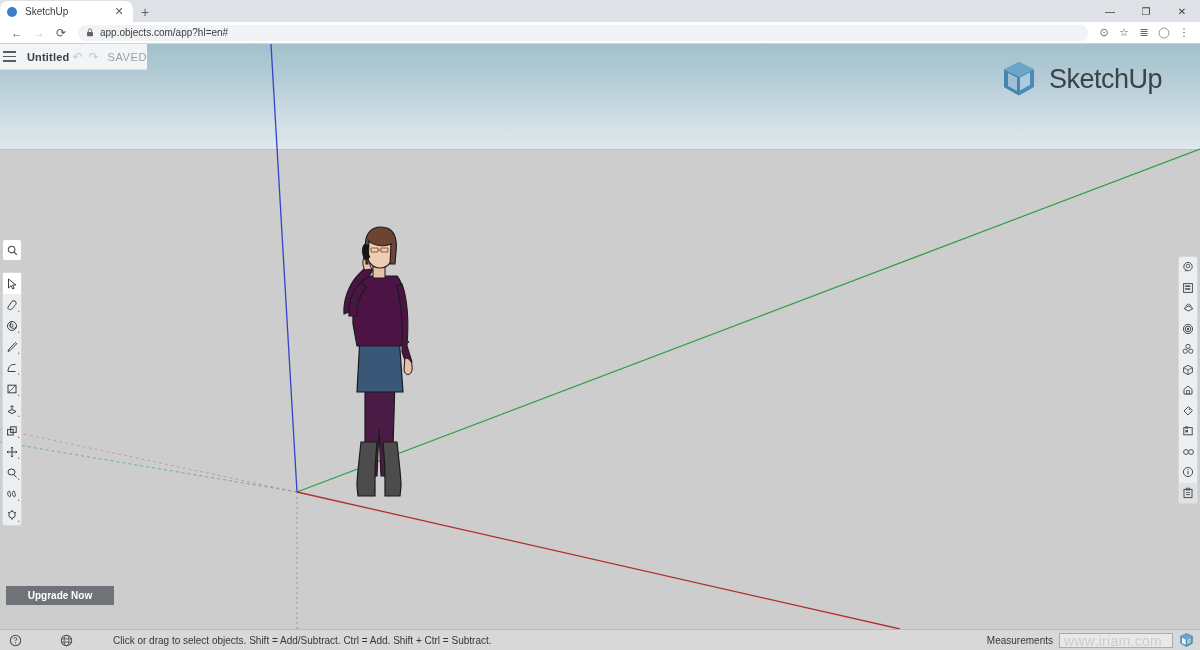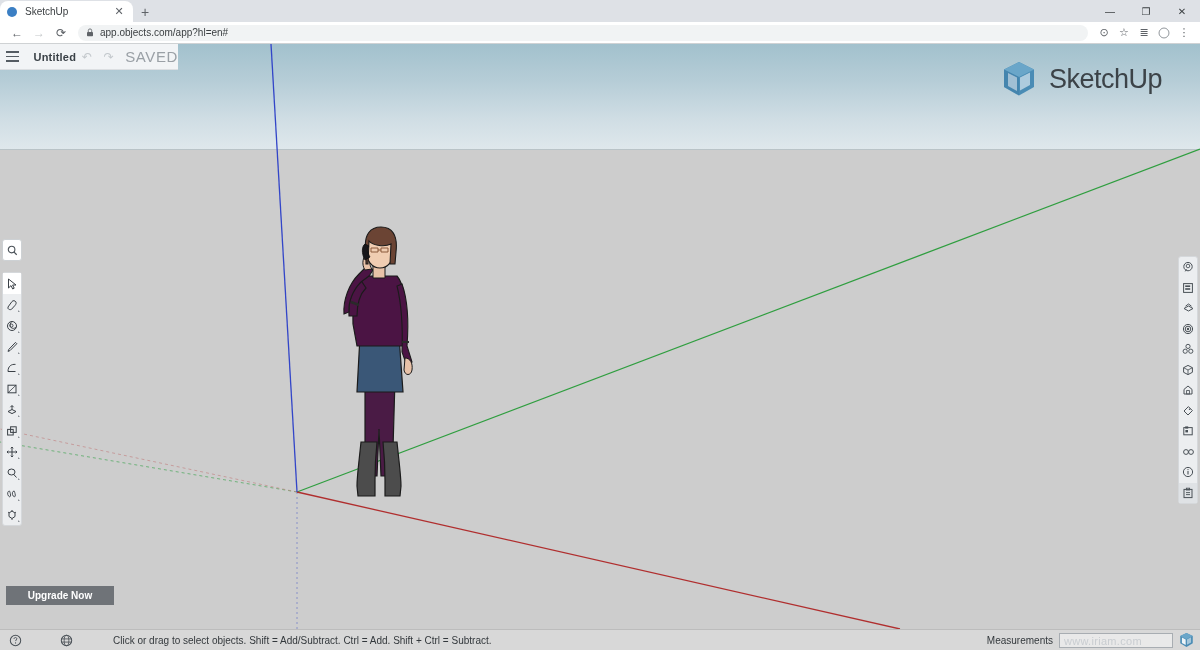--- a/index.html
+++ b/index.html
@@ -70,30 +70,30 @@
     align-items: center; justify-content: center;
     font-size: 11px; color: #5f6368; cursor: pointer;
   }
 
   
   #app-bar {
     height: 26px; background: #f2f4f6;
     display: flex; align-items: center;
     position: relative; z-index: 40;
     border-bottom: 1px solid #dcdfe2;
-    width: 178px;
+    width: 147px;
   }
   #hamburger { width: 26px; display: flex; flex-direction: column;
     align-items: center; justify-content: center; gap: 3px; cursor: pointer; }
   #hamburger i { display: block; width: 13px; height: 1.5px; background: #555c63; }
   #doc-title { font-size: 11px; font-weight: bold; color: #3a4147;
     margin-left: 8px; letter-spacing: .2px; }
   .hist-btn { width: 22px; text-align: center; font-size: 12px;
     color: #c3c8cc; cursor: pointer; }
-  #saved-badge { font-size: 15px; color: #9aa0a6; margin-left: 6px;
+  #saved-badge { font-size: 11px; color: #9aa0a6; margin-left: 6px;
     letter-spacing: .6px; }
 
   
   #viewport {
     position: absolute; left: 0; top: 44px;
     width: 1200px; height: 585px; overflow: hidden;
   }
   #sky {
     position: absolute; left: 0; top: 0; width: 1200px; height: 106px;
     background: linear-gradient(to bottom, #a2c1cd 0%, #b6cdd7 35%, #cfdde4 70%, #dfe8ec 100%);
@@ -184,21 +184,21 @@
   #status-right {
     margin-left: auto; display: flex; align-items: center; gap: 6px;
   }
   #measurements-label { font-size: 10px; color: #33383c; padding-left: 32px; }
   #measurements-input {
     width: 114px; height: 15px; background: #e9e9e9;
     border: 1px solid #a8adb2; position: relative;
   }
   #watermark {
     position: absolute; left: 4px; top: 0; line-height: 14px;
-    font-size: 11px; color: #c9cdd1; white-space: nowrap;
+    font-size: 14px; color: #c9cdd1; white-space: nowrap;
     letter-spacing: .3px;
   }
 </style>
 </head>
 <body>
 
 <div id="browser-tabstrip">
   <div class="tab">
     <span class="tab-favicon"></span>
     <span class="tab-title">SketchUp</span>

